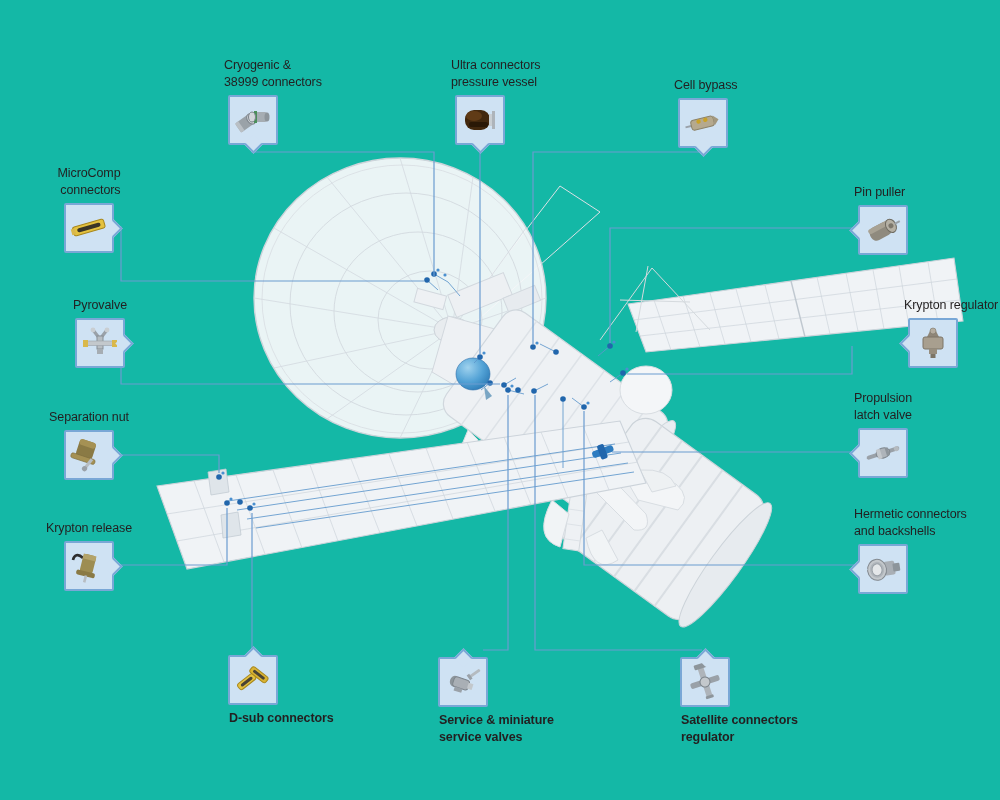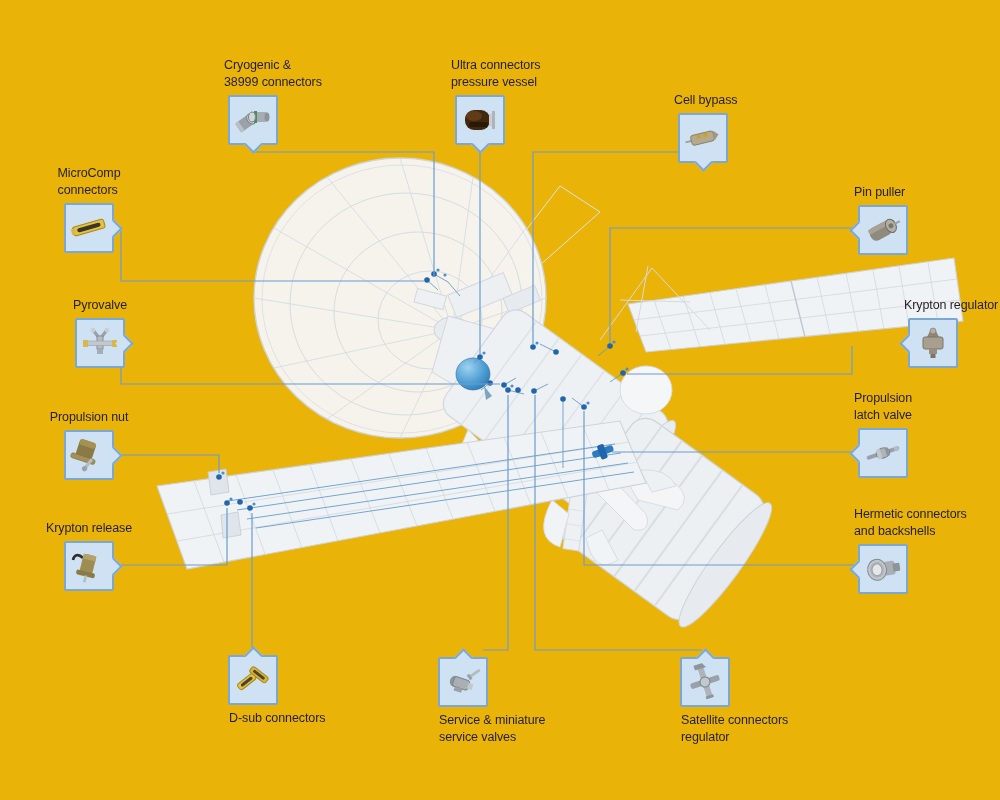--- a/index.html
+++ b/index.html
@@ -1,31 +1,31 @@
 <!DOCTYPE html>
 <html><head>
 <meta charset="utf-8">
 <style>
   html,body{margin:0;padding:0;background:#ffffff;}
-  .stage{position:relative;width:1000px;height:800px;background:#eab308;overflow:hidden;
+  .stage{position:relative;width:1000px;height:800px;background:#14b8a6;overflow:hidden;
          font-family:"Liberation Sans",sans-serif;}
   .art{position:absolute;left:0;top:0;}
   .callout{position:absolute;width:50px;height:50px;}
   .cbox{position:absolute;left:0;top:0;width:46px;height:46px;background:#cfe2f3;
         border:2px solid #79a7d6;border-radius:2px;display:flex;align-items:center;justify-content:center;}
   .tail{position:absolute;width:11px;height:11px;background:#cfe2f3;transform:rotate(45deg);}
   .tail-bottom{bottom:-8px;left:50%;margin-left:-6px;border-right:2px solid #79a7d6;border-bottom:2px solid #79a7d6;}
   .tail-top{top:-8px;left:50%;margin-left:-6px;border-left:2px solid #79a7d6;border-top:2px solid #79a7d6;}
   .tail-right{right:-8px;top:50%;margin-top:-6px;border-top:2px solid #79a7d6;border-right:2px solid #79a7d6;}
   .tail-left{left:-8px;top:50%;margin-top:-6px;border-left:2px solid #79a7d6;border-bottom:2px solid #79a7d6;}
   .lbl{position:absolute;font-size:12.5px;line-height:16.5px;color:#231f20;white-space:pre-line;
        letter-spacing:-0.1px;}
   .lbl-above-left{left:-4px;bottom:55px;width:170px;text-align:left;}
-  .lbl-above-center{left:25px;bottom:55px;transform:translateX(-50%);text-align:left;width:max-content;}
-  .lbl-below-left{left:1px;top:55px;width:150px;text-align:left;}
+  .lbl-above-center{left:25px;bottom:55px;transform:translateX(-50%);text-align:right;width:max-content;}
+  .lbl-below-left{left:1px;top:55px;width:150px;text-align:left;font-weight:bold;}
 </style>
 </head>
 <body>
 
 <div class="stage">
 
 <svg class="art" width="1000" height="800" viewBox="0 0 1000 800">
   <defs>
     <radialGradient id="bg1" cx="35%" cy="30%" r="80%">
       <stop offset="0%" stop-color="#9fd2ee"></stop>
@@ -213,21 +213,21 @@
       <rect x="5" y="10" width="25" height="20" rx="9" fill="#42280e"></rect>
       <ellipse cx="14" cy="16" rx="8" ry="5" fill="#7a4a1e" opacity="0.55"></ellipse>
       <rect x="9" y="22" width="19" height="5" rx="2" fill="#2a1806"></rect>
       <rect x="29" y="14" width="5" height="12" fill="#c9ced2"></rect>
       <rect x="32" y="11" width="3" height="18" fill="#aeb4ba"></rect>
     </svg>
     <i class="tail tail-bottom"></i>
   </div>
 </div>
 
-<div class="callout" style="left:678px;top:113px">
+<div class="callout" style="left:678px;top:98px">
   <div class="lbl lbl-above-left">Cell bypass</div>
   <div class="cbox">
     <svg width="40" height="40" viewBox="0 0 40 40">
       <g transform="rotate(-14 20 20)">
         <rect x="2" y="19" width="7" height="2" fill="#9aa1a8"></rect>
         <rect x="8" y="15" width="23" height="10" rx="3" fill="#b5a98e" stroke="#8c8268"></rect>
         <path d="M31,15 L36,20 L31,25 Z" fill="#a3987e"></path>
         <circle cx="16" cy="17.5" r="2.2" fill="#c9a227"></circle>
         <circle cx="23" cy="17.5" r="2.2" fill="#c9a227"></circle>
       </g>
@@ -262,21 +262,21 @@
       <rect x="6" y="18" width="28" height="4.5" fill="#c3c8cc" stroke="#9aa1a8" stroke-width="0.6"></rect>
       <rect x="3" y="17" width="5" height="7" fill="#d9b84a"></rect>
       <rect x="32" y="17" width="5" height="7" fill="#d9b84a"></rect>
       <rect x="17" y="26" width="6" height="5" fill="#a6adb3"></rect>
     </svg>
     <i class="tail tail-right"></i>
   </div>
 </div>
 
 <div class="callout" style="left:64px;top:430px">
-  <div class="lbl lbl-above-center">Propulsion nut</div>
+  <div class="lbl lbl-above-center">Separation nut</div>
   <div class="cbox">
     <svg width="40" height="40" viewBox="0 0 40 40">
       <g transform="rotate(18 18 16)">
         <rect x="8" y="6" width="17" height="18" rx="4" fill="#8a7a45"></rect>
         <rect x="8" y="6" width="17" height="6" rx="3" fill="#a59154"></rect>
         <rect x="4" y="22" width="25" height="5" rx="2" fill="#a59154" stroke="#7c6d3c" stroke-width="0.6"></rect>
       </g>
       <g transform="rotate(38 22 26)">
         <rect x="20" y="24" width="3.2" height="12" fill="#b7bdc2"></rect>
         <circle cx="21.6" cy="36" r="2.6" fill="#9aa1a8"></circle>

